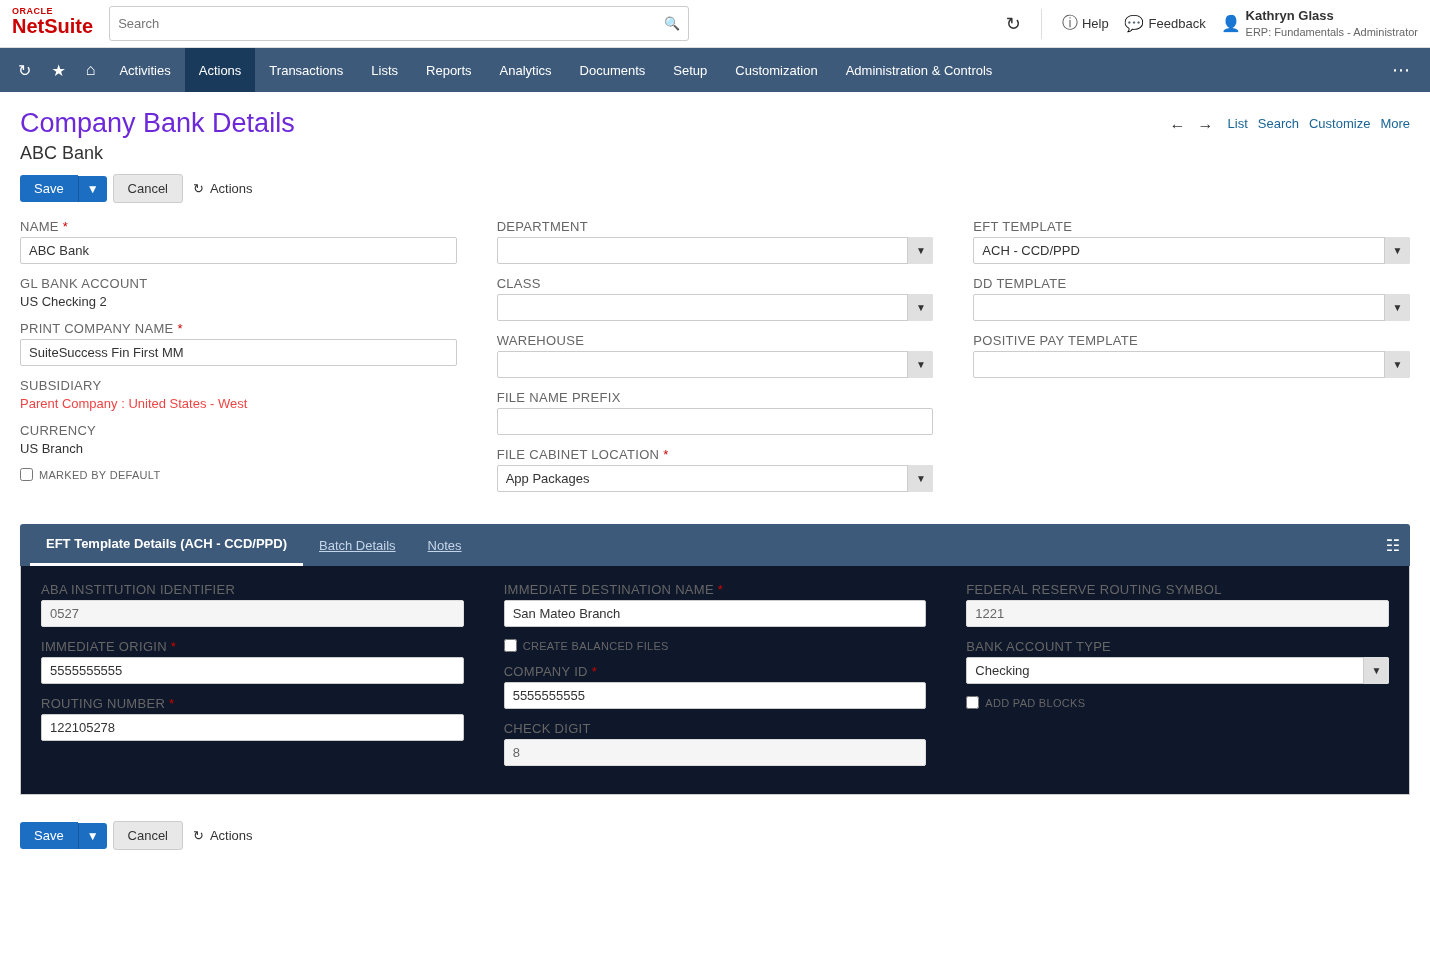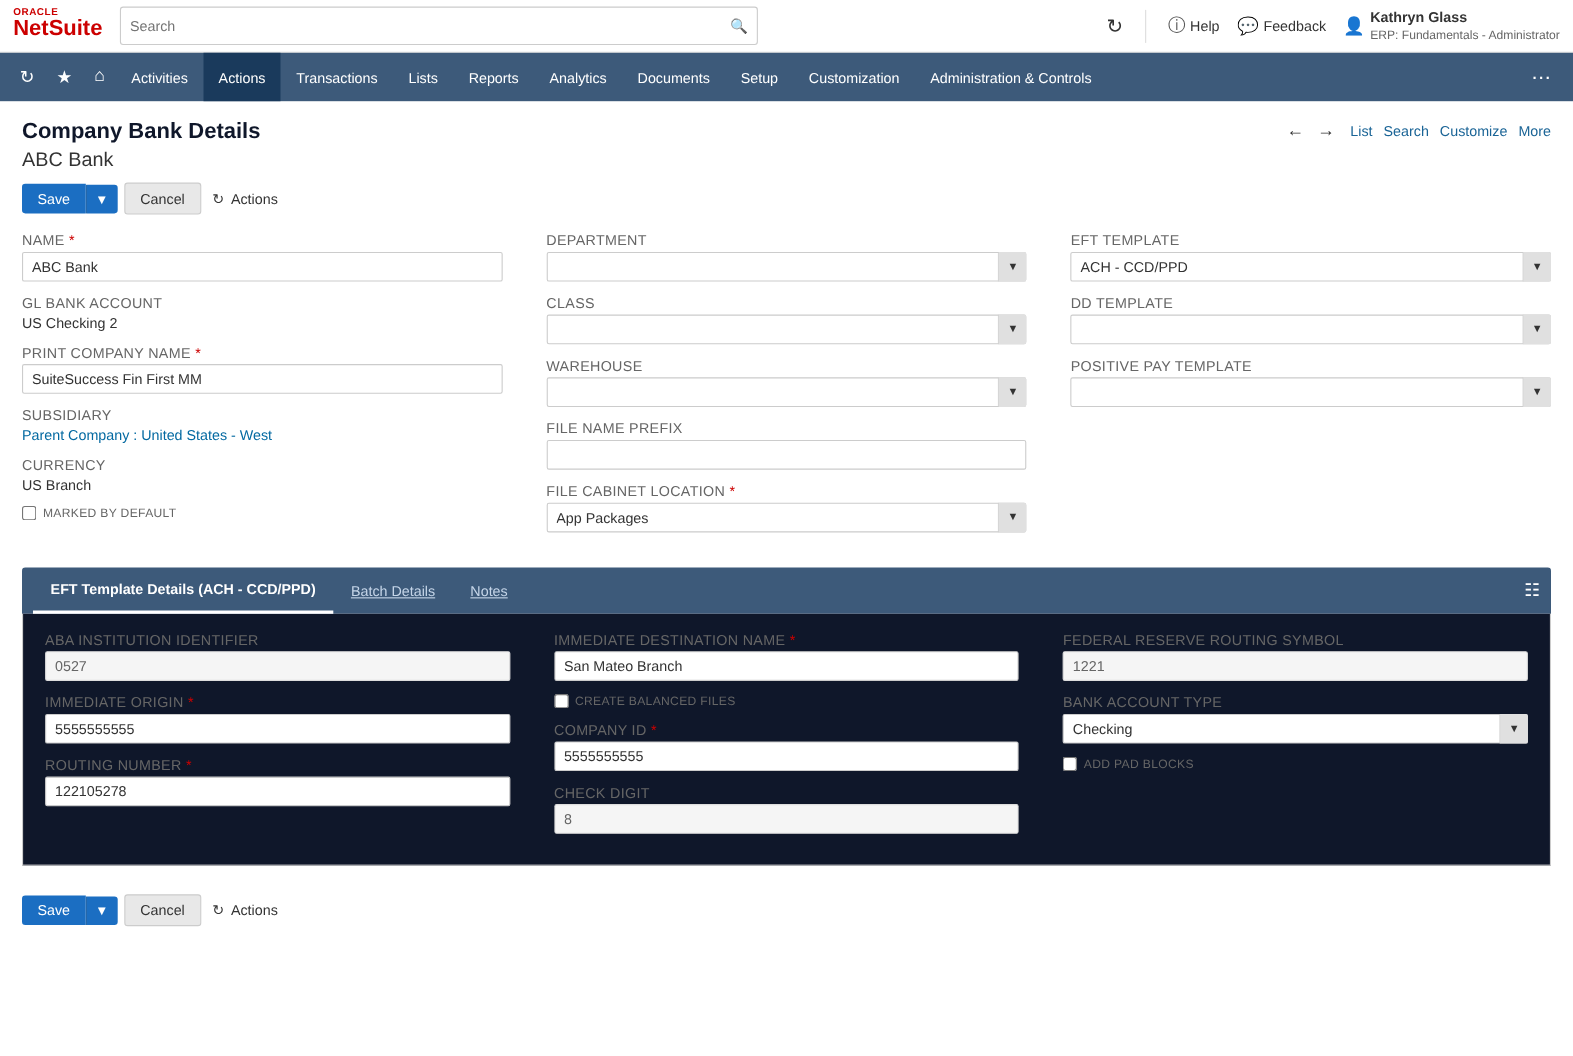--- a/index.html
+++ b/index.html
@@ -76,21 +76,21 @@
       font-size: 13px;
       cursor: pointer;
       white-space: nowrap;
     }
     .nav-item.active { background: #1a3a5c; }
     .nav-more { color: #fff; padding: 8px 12px; cursor: pointer; font-size: 18px; margin-left: auto; }
 
     
     .page-content { padding: 16px 20px; }
 
-    .page-title { font-size: 20px; font-weight: bold; color: #0f172a; }
+    .page-title { font-size: 27px; font-weight: normal; color: #6d28d9; }
     .page-actions {
       display: flex;
       align-items: center;
       gap: 10px;
       margin-left: auto;
     }
     .page-header-row {
       display: flex;
       align-items: center;
       margin-bottom: 4px;
@@ -197,21 +197,21 @@
       width: 26px;
       background: #e0e0e0;
       display: flex;
       align-items: center;
       justify-content: center;
       border-left: 1px solid #ccc;
       border-radius: 0 2px 2px 0;
       pointer-events: none;
       font-size: 10px;
     }
-    .form-static { font-size: 13px; color: #0369a1; cursor: pointer; }
+    .form-static { font-size: 13px; color: #ef4444; cursor: pointer; }
     .form-static-text { font-size: 13px; color: #333; }
     .checkbox-row { display: flex; align-items: center; gap: 6px; margin-top: 4px; }
     .checkbox-label { font-size: 11px; color: #666; text-transform: uppercase; letter-spacing: 0.3px; }
 
     
     .tabs-section {
       background: #3d5a7a;
       border-radius: 3px 3px 0 0;
       margin-top: 10px;
     }

